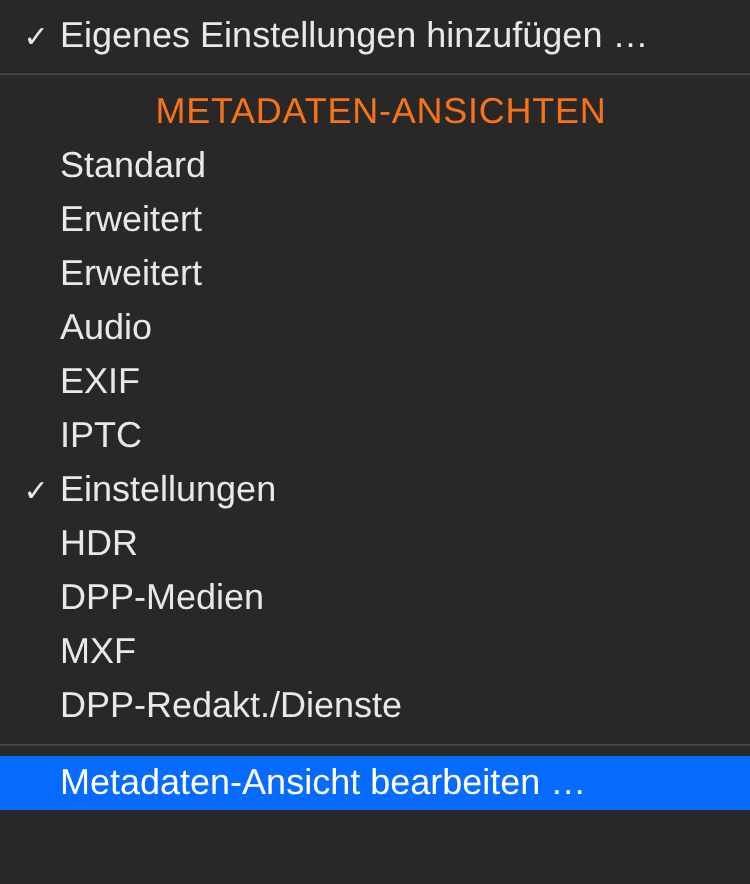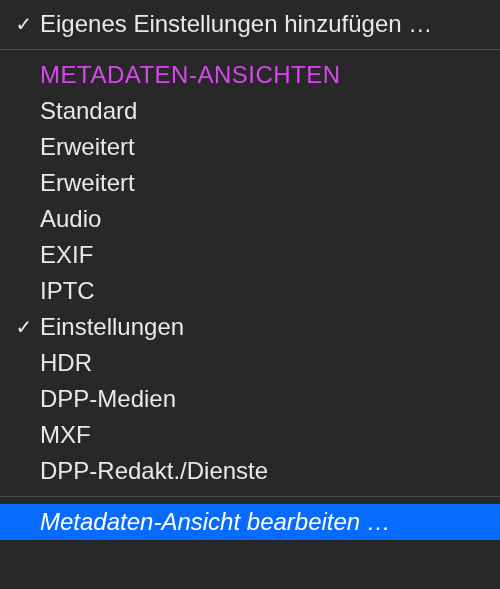--- a/index.html
+++ b/index.html
@@ -27,38 +27,38 @@
       align-items: center;
       height: 36px;
       color: #e8e8e8;
       cursor: default;
       padding-left: 8px;
       padding-right: 16px;
     }
     .menu-item.highlighted {
       background: #086bff;
       color: #ffffff;
-      font-style: italic;
     }
     .checkmark-slot {
       width: 32px;
       flex-shrink: 0;
       display: flex;
       align-items: center;
       justify-content: center;
       font-size: 20px;
     }
     .section-header {
       display: flex;
       align-items: center;
       height: 36px;
-      color: #d946ef;
+      color: #f97316;
       letter-spacing: 0.5px;
       padding-left: 40px;
       padding-right: 32px;
+      justify-content: center;
     }
     .separator {
       height: 1px;
       background: #4a4a4a;
       margin: 7px 0;
     }
     .label {
       white-space: nowrap;
     }
   </style>

